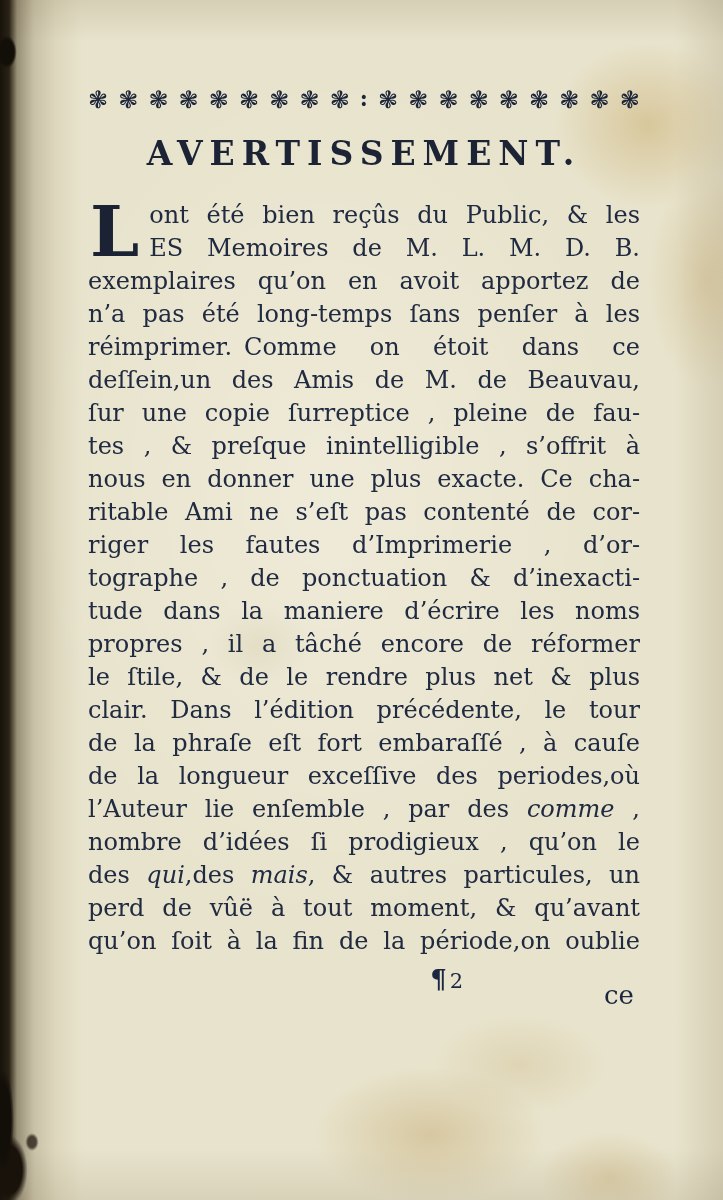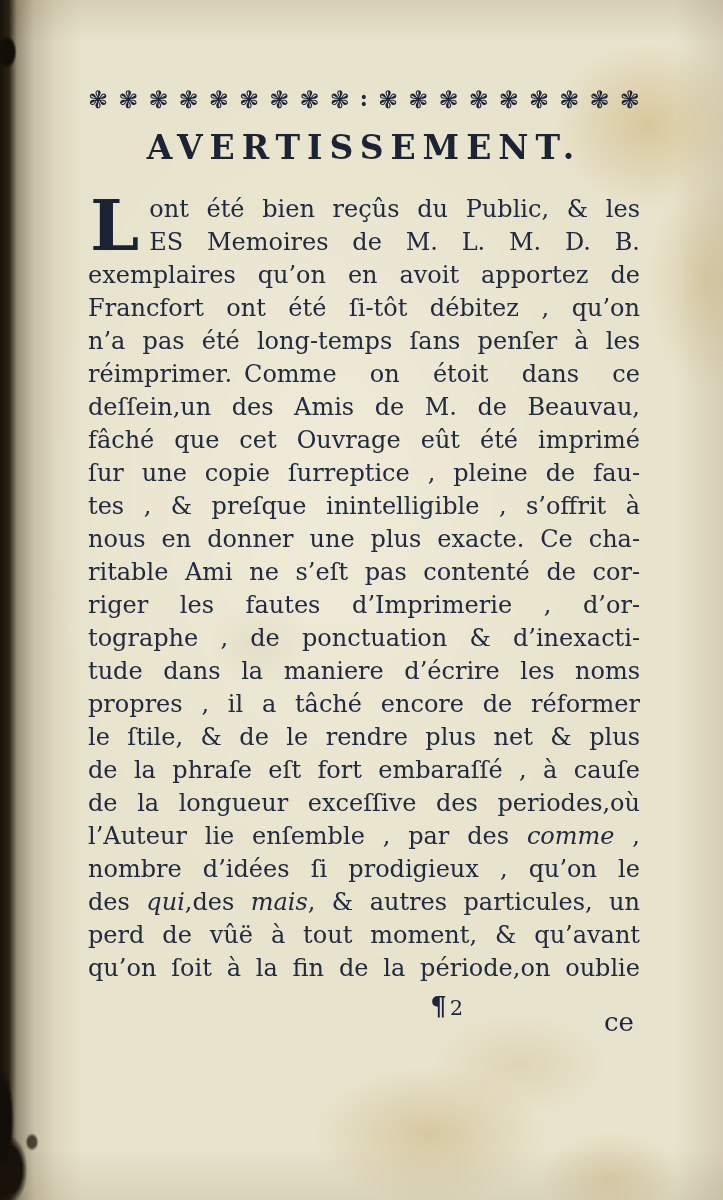--- a/index.html
+++ b/index.html
@@ -36,21 +36,21 @@
     position:absolute; left:88px; top:84px; width:552px;
     color:#202a40;
   }
   .ornament-row{
     display:flex; justify-content:space-between; align-items:center;
     width:100%; font-size:24px; color:#1b2438; line-height:1;
     padding-top:4px;
   }
   .ornament-row .sep{font-size:22px; font-weight:bold; transform:translateY(-2px);}
   .page-title{
-    margin-top:16px; text-align:center;
+    margin-top:22px; text-align:center;
     font-size:33px; font-weight:bold; letter-spacing:7px;
     color:#1b2335; white-space:nowrap;
   }
   .paragraph{ margin-top:26px; font-size:24px; line-height:33px; }
   .drop-cap{
     float:left; font-size:70px; line-height:58px; height:62px;
     font-weight:bold; color:#1a2233; margin:4px 10px 0 2px;
   }
   .line{ text-align:justify; text-align-last:justify; white-space:normal; }
   .line .it{ font-style:italic;margin-top:44px; }
@@ -90,34 +90,33 @@
       </div>
 
     <div class="page-title">AVERTISSEMENT.</div>
 
     <div class="paragraph">
       <span class="drop-cap">L</span>
       <div>
           <div class="line"><span>ont été bien reçûs du Public, &amp; les</span></div>
           <div class="line"><span>ES Memoires de M. L. M. D. B.</span></div>
           <div class="line"><span>exemplaires qu’on en avoit apportez de</span></div>
-          <div class="line"><span>Francfort ont été ſi-tôt débitez , qu’on</span></div>
           <div class="line"><span>n’a pas été long-temps ſans penſer à les</span></div>
           <div class="line"><span>réimprimer. Comme on étoit dans ce</span></div>
           <div class="line"><span>deſſein,un des Amis de M. de Beauvau,</span></div>
-          <div class="line"><span>fâché que cet Ouvrage eût été imprimé</span></div>
           <div class="line"><span>ſur une copie ſurreptice , pleine de fau-</span></div>
           <div class="line"><span>tes , &amp; preſque inintelligible , s’offrit à</span></div>
           <div class="line"><span>nous en donner une plus exacte. Ce cha-</span></div>
           <div class="line"><span>ritable Ami ne s’eſt pas contenté de cor-</span></div>
           <div class="line"><span>riger les fautes d’Imprimerie , d’or-</span></div>
           <div class="line"><span>tographe , de ponctuation &amp; d’inexacti-</span></div>
           <div class="line"><span>tude dans la maniere d’écrire les noms</span></div>
           <div class="line"><span>propres , il a tâché encore de réformer</span></div>
           <div class="line"><span>le ſtile, &amp; de le rendre plus net &amp; plus</span></div>
+          <div class="line"><span>clair. Dans l’édition précédente, le tour</span></div>
           <div class="line"><span>de la phraſe eſt fort embaraſſé , à cauſe</span></div>
           <div class="line"><span>de la longueur exceſſive des periodes,où</span></div>
           <div class="line"><span>l’Auteur lie enſemble , par des </span><span class="it">comme</span><span> ,</span></div>
           <div class="line"><span>nombre d’idées ſi prodigieux , qu’on le</span></div>
           <div class="line"><span>des </span><span class="it">qui</span><span>,des </span><span class="it">mais</span><span>, &amp; autres particules, un</span></div>
           <div class="line"><span>perd de vûë à tout moment, &amp; qu’avant</span></div>
           <div class="line"><span>qu’on ſoit à la fin de la période,on oublie</span></div>
         </div>
     </div>
 

